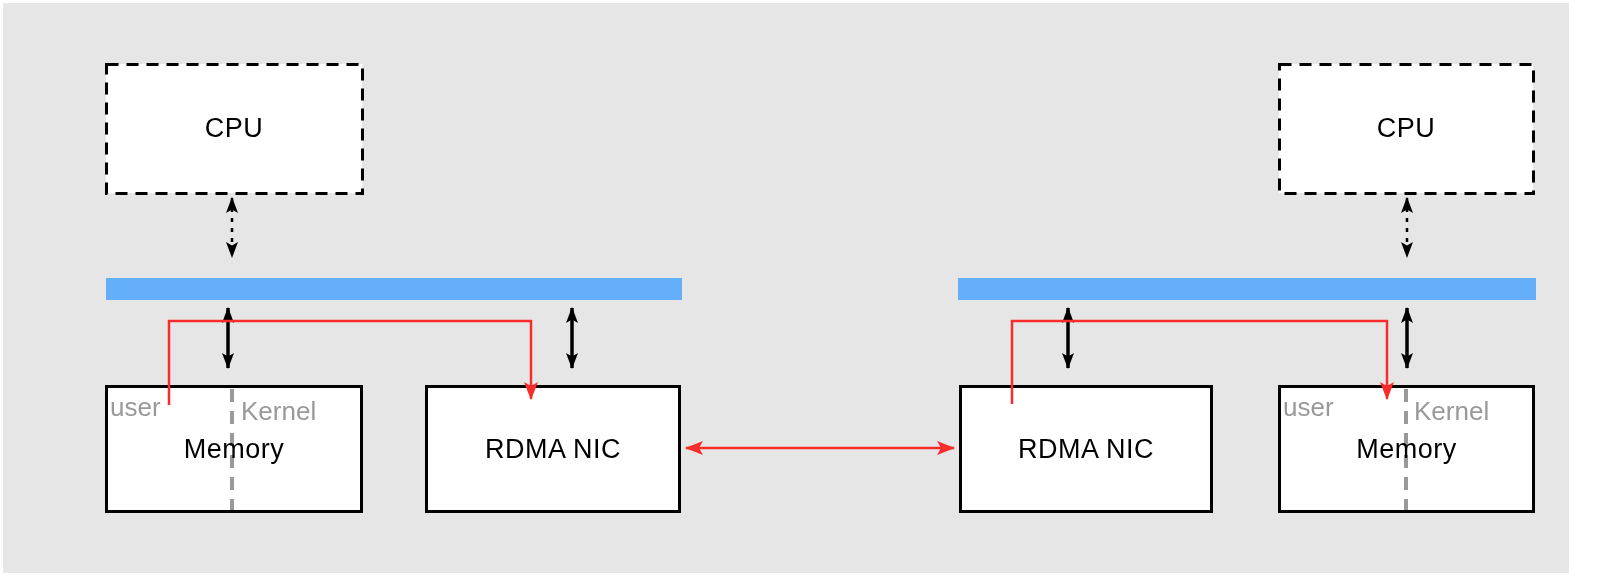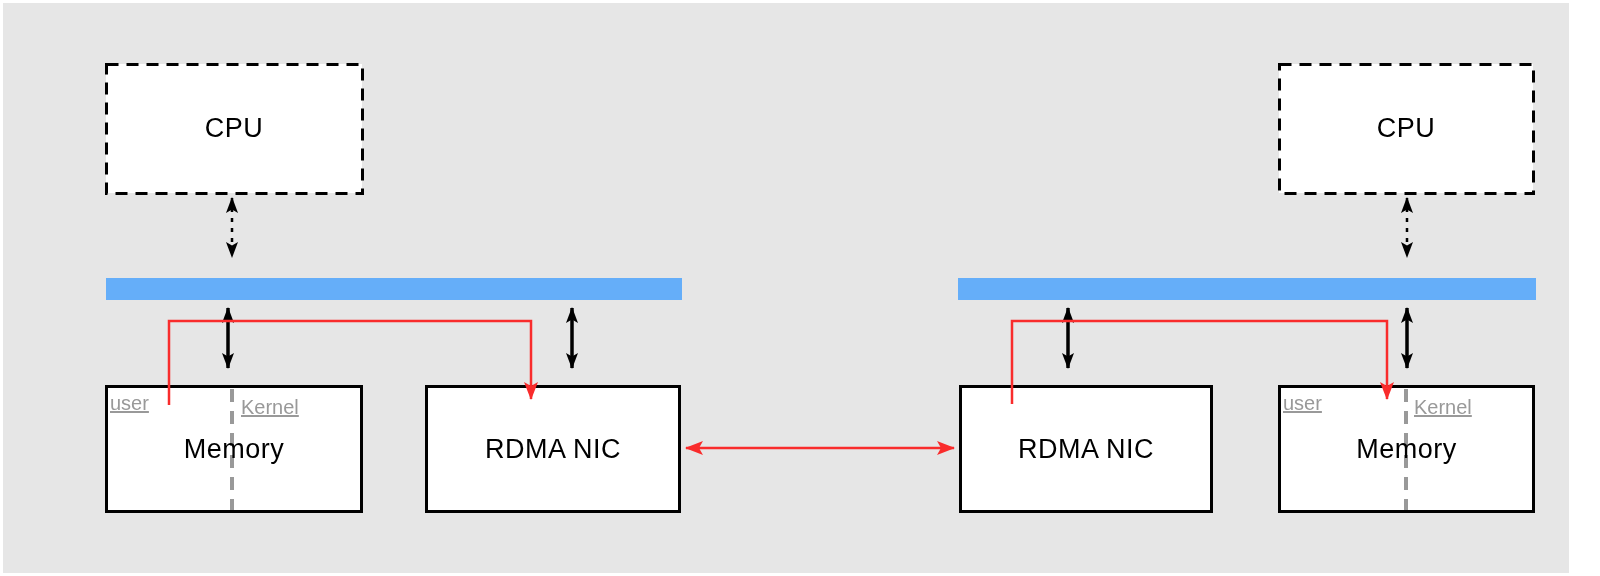--- a/index.html
+++ b/index.html
@@ -16,21 +16,21 @@
   .divider{stroke:var(--muted-gray,#999);stroke-width:4;stroke-dasharray:13 9;fill:none;}
   .blk{stroke:var(--arrow-black,#000);stroke-width:3.5;fill:none;}
   .blkdash{stroke:var(--arrow-black,#000);stroke-width:2.5;stroke-dasharray:4 6;fill:none;}
   .red{stroke:var(--arrow-red,#f92c2c);stroke-width:2.5;fill:none;}
   .mkb{fill:var(--arrow-black,#000);}
   .mkr{fill:var(--arrow-red,#f92c2c);}
   .biglabel{
     position:absolute;z-index:3;display:flex;align-items:center;justify-content:center;
     font-size:27px;color:#000;letter-spacing:.5px;
   }
-  .smalllabel{position:absolute;z-index:3;font-size:20px;color:var(--muted-gray,#999);text-decoration:underline;}
+  .smalllabel{position:absolute;z-index:3;font-size:26px;color:var(--muted-gray,#999);}
 </style>
 </head>
 <body>
 
 <div id="stage">
   <div id="backdrop"></div>
 
   <div class="box" style="left:106px;top:64px;width:256px;height:129px;"></div>
   <div class="box" style="left:1279px;top:64px;width:254px;height:129px;"></div>
 

